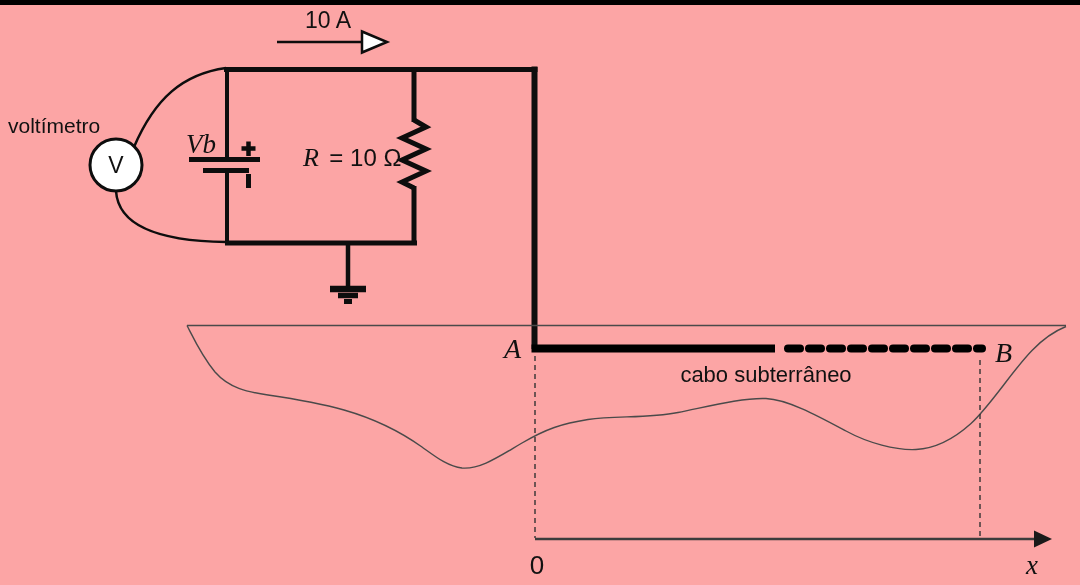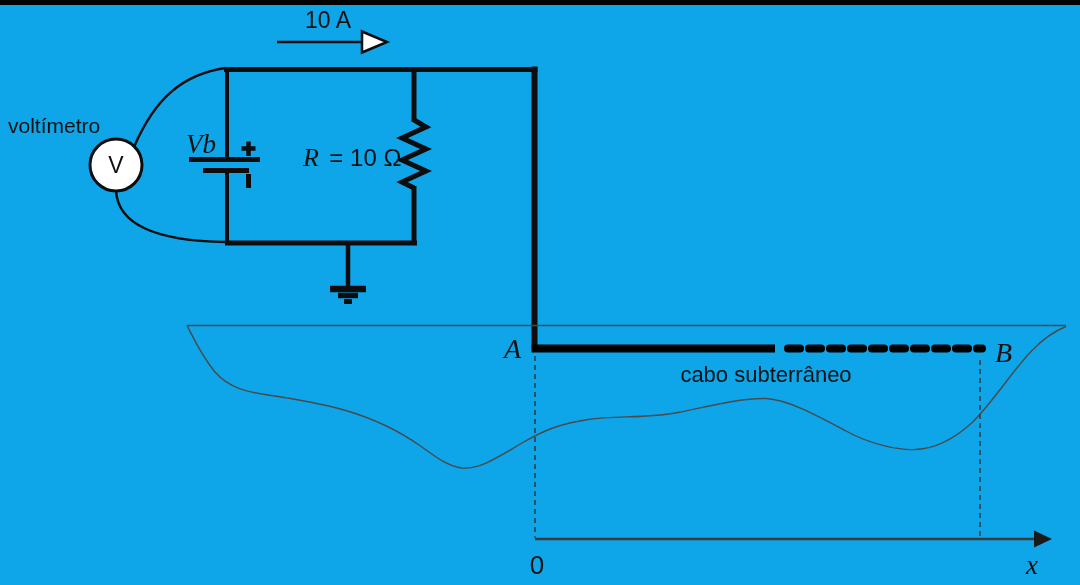--- a/index.html
+++ b/index.html
@@ -1,19 +1,19 @@
 <!DOCTYPE html>
 <html><head>
 <meta charset="utf-8">
 <style>
   html,body{margin:0;padding:0;background:#ffffff;}
   .stage{
     position:relative;
     width:1080px;height:585px;
-    background:#0ea5e9;
+    background:#fca5a5;
     overflow:hidden;
     font-family:"Liberation Sans", sans-serif;
   }
   svg{position:absolute;left:0;top:0;display:block;}
   .t-sans{font-family:"Liberation Sans", sans-serif;fill:#111;}
   .t-serif-i{font-family:"Liberation Serif", serif;font-style:italic;fill:#111;}
   .ink{stroke:#0d0d0d;fill:none;}
   .thin{stroke:#4a4a4a;fill:none;}
 </style>
 </head>

